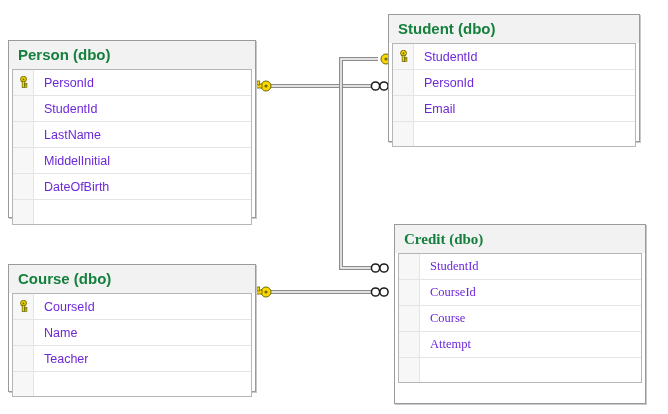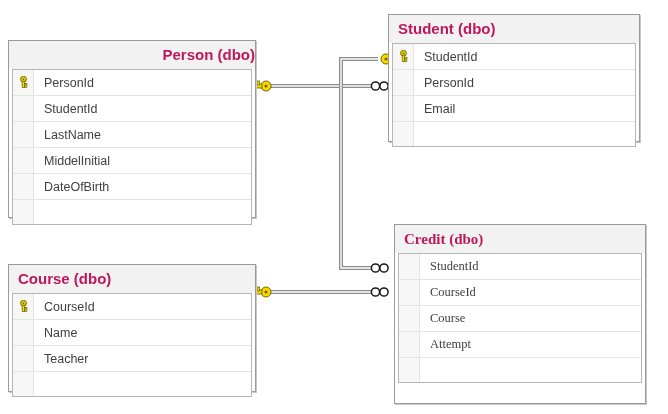--- a/index.html
+++ b/index.html
@@ -33,21 +33,21 @@
     border: 1px solid #9a9a9a;
     box-sizing: border-box;
     box-shadow: 1px 1px 0 0 #c8c8c8;
   }
   .entity-header {
     height: 28px;
     line-height: 28px;
     padding: 0 0 0 9px;
     font-size: 15px;
     font-weight: bold;
-    color: #be185d;
+    color: #15803d;
     background: #f2f2f2;
     white-space: nowrap;
     overflow: hidden;
   }
   .entity-grid {
     margin: 0 3px 3px 3px;
     border: 1px solid #b6b6b6;
     border-top: 1px solid #b6b6b6;
     background: #ffffff;
   }
@@ -68,21 +68,21 @@
     border-right: 1px solid #e4e4e4;
     background: #f7f7f7;
     display: flex;
     align-items: center;
     justify-content: center;
     box-sizing: border-box;
   }
   .col-name {
     padding-left: 10px;
     font-size: 12.5px;
-    color: #404040;
+    color: #6d28d9;
     white-space: nowrap;
     overflow: hidden;
   }
   .col-row.filler {
     height: 24px;
     border-bottom: none;
   }
   .col-row.filler .col-gutter {
     background: #f7f7f7;
   }
@@ -145,21 +145,21 @@
       <g transform="translate(266,292)">
         <use href="#keyGlyph"></use>
       </g>
       <g transform="translate(381,292)">
         <use href="#manyGlyph"></use>
       </g>
     </g>
   </svg>
 
   <div id="tables-host">
-      <div class="entity" style="left: 8px; top: 40px; width: 248px; height: 178px; text-align: right;">
+      <div class="entity" style="left: 8px; top: 40px; width: 248px; height: 178px;">
         <div class="entity-header">Person (dbo)</div>
         <div class="entity-grid">
           <div class="col-row">
             <div class="col-gutter">
               <svg class="key-icon" viewBox="0 0 11 13">
                 <circle cx="5.5" cy="3.2" r="2.9" fill="#ffd700" stroke="#6b6b00" stroke-width="1"></circle>
                 <circle cx="5.5" cy="3.2" r="0.95" fill="#6b6b00"></circle>
                 <rect x="4.2" y="5.2" width="2.6" height="6.2" fill="#ffd700" stroke="#6b6b00" stroke-width="0.8"></rect>
                 <rect x="6.6" y="7.4" width="2.3" height="1.5" fill="#ffd700" stroke="#6b6b00" stroke-width="0.7"></rect>
                 <rect x="6.6" y="9.8" width="2.3" height="1.5" fill="#ffd700" stroke="#6b6b00" stroke-width="0.7"></rect>

